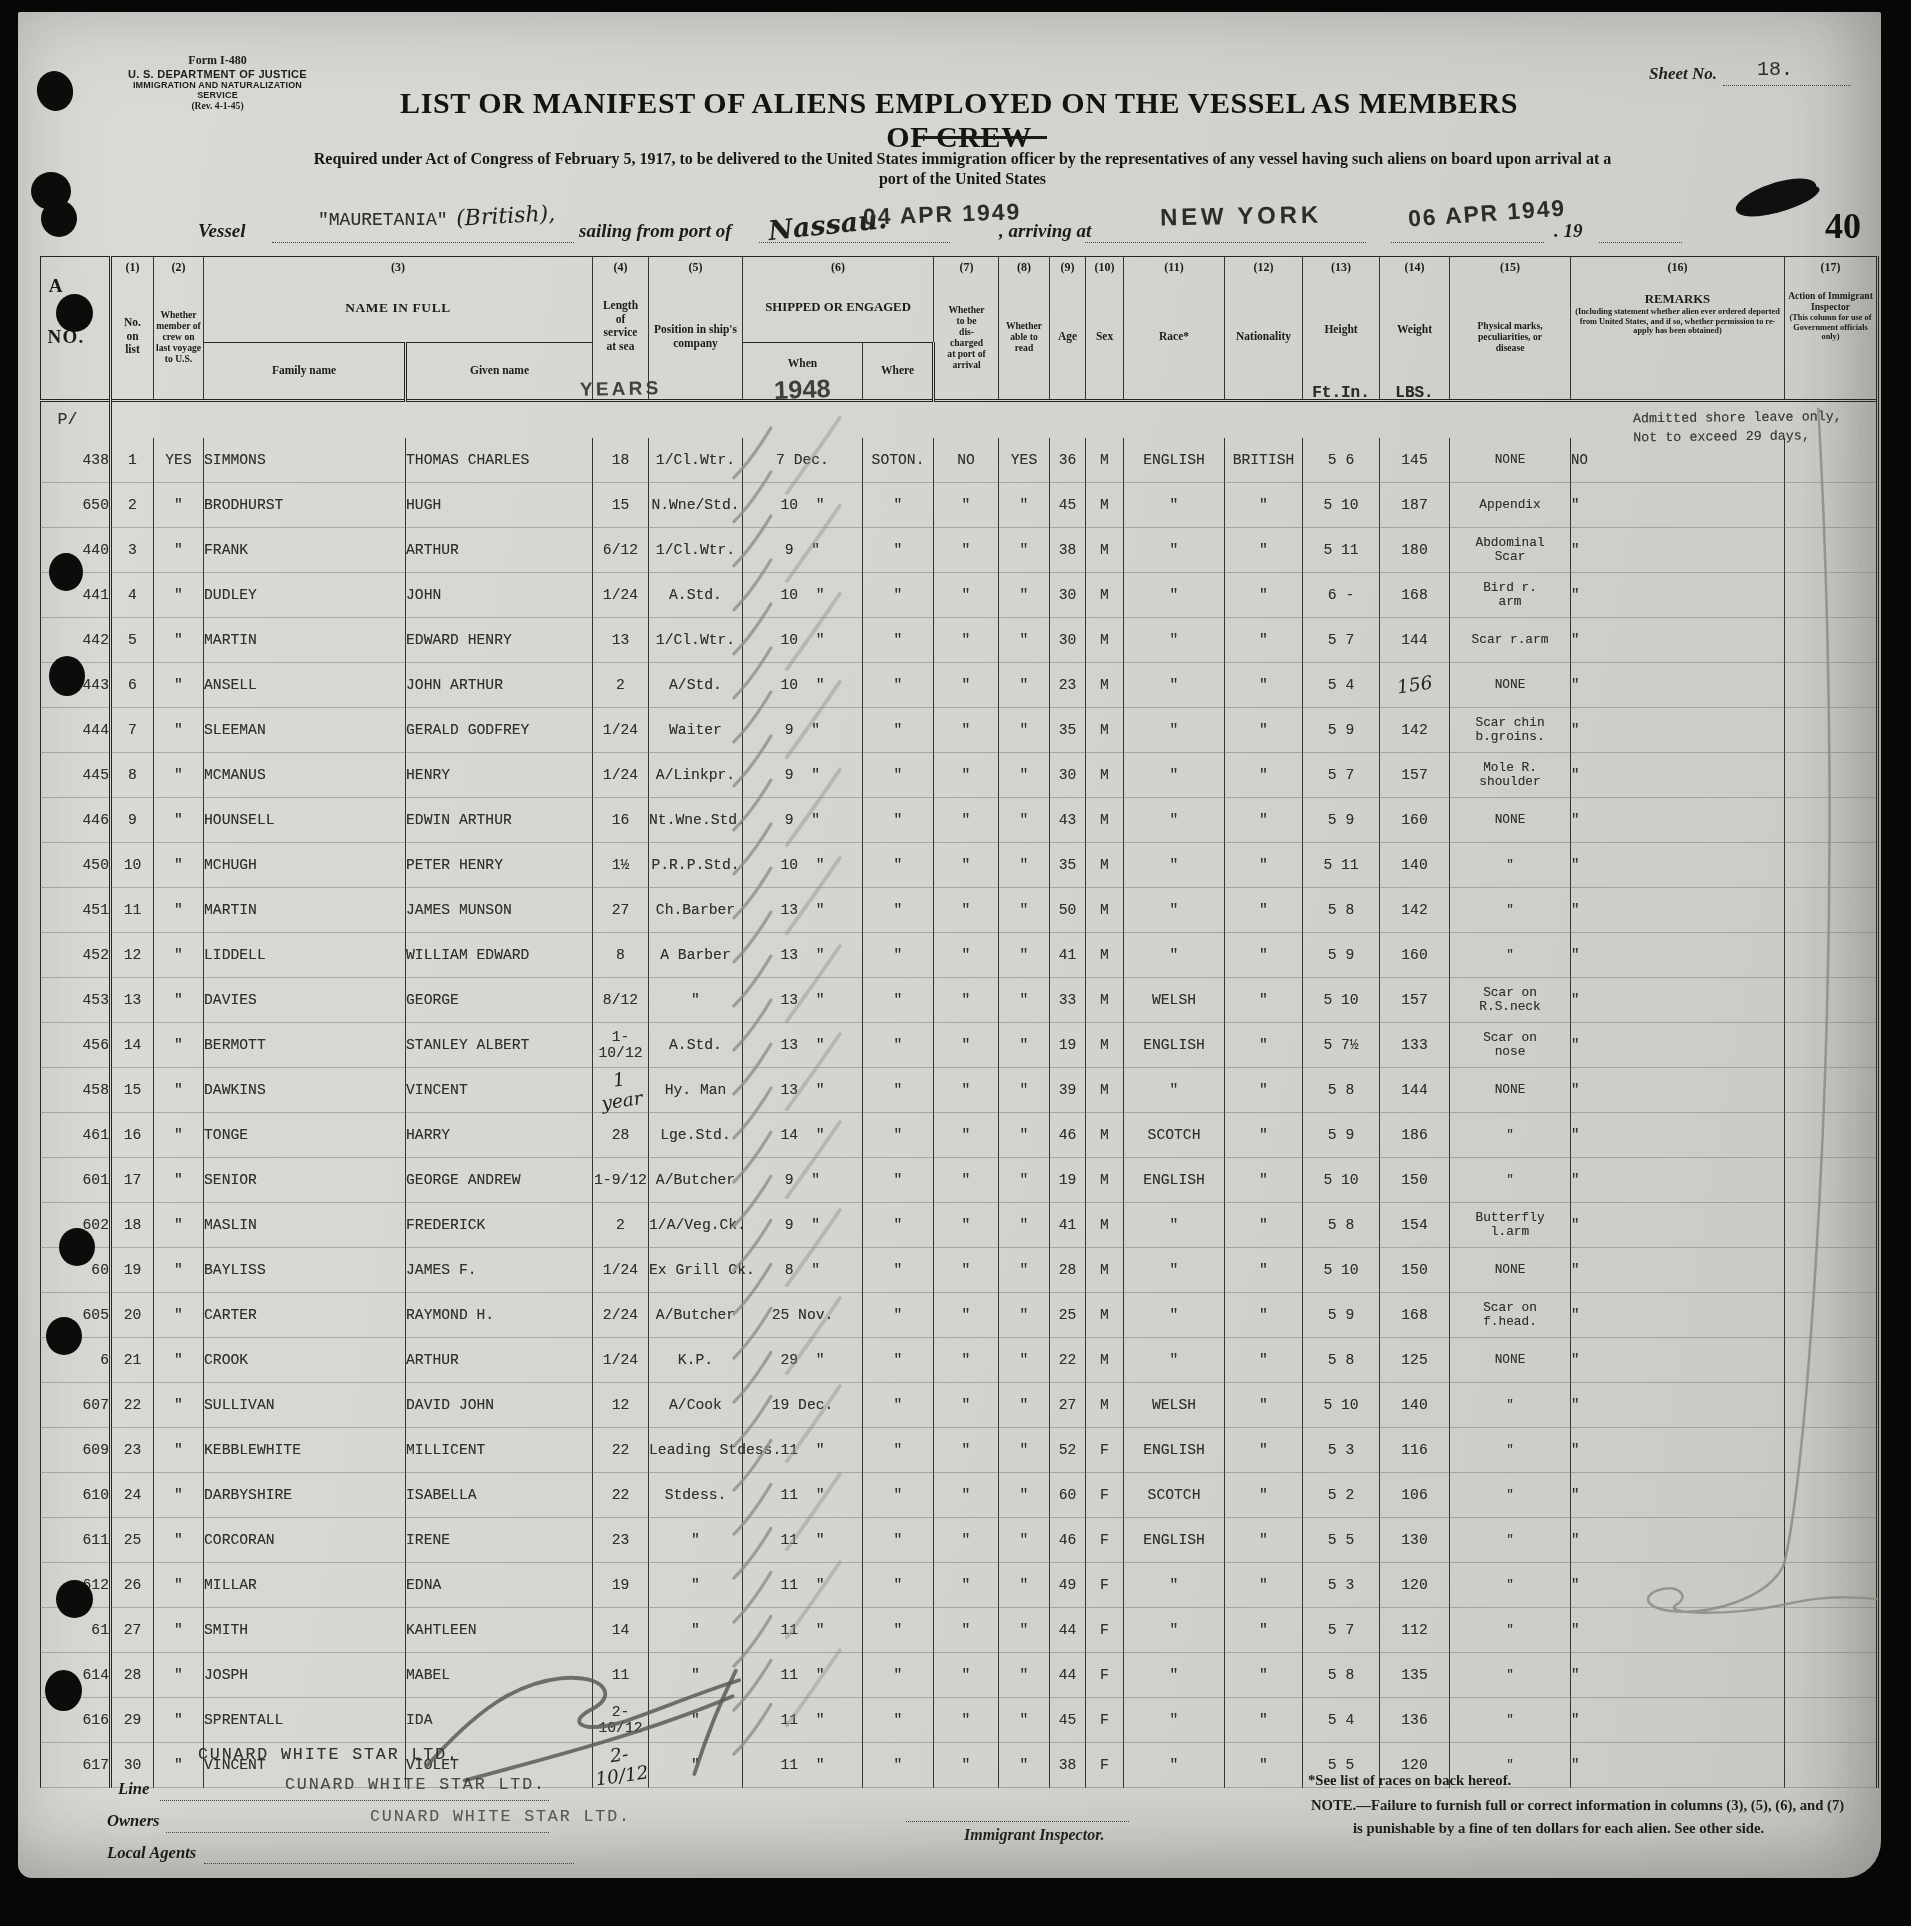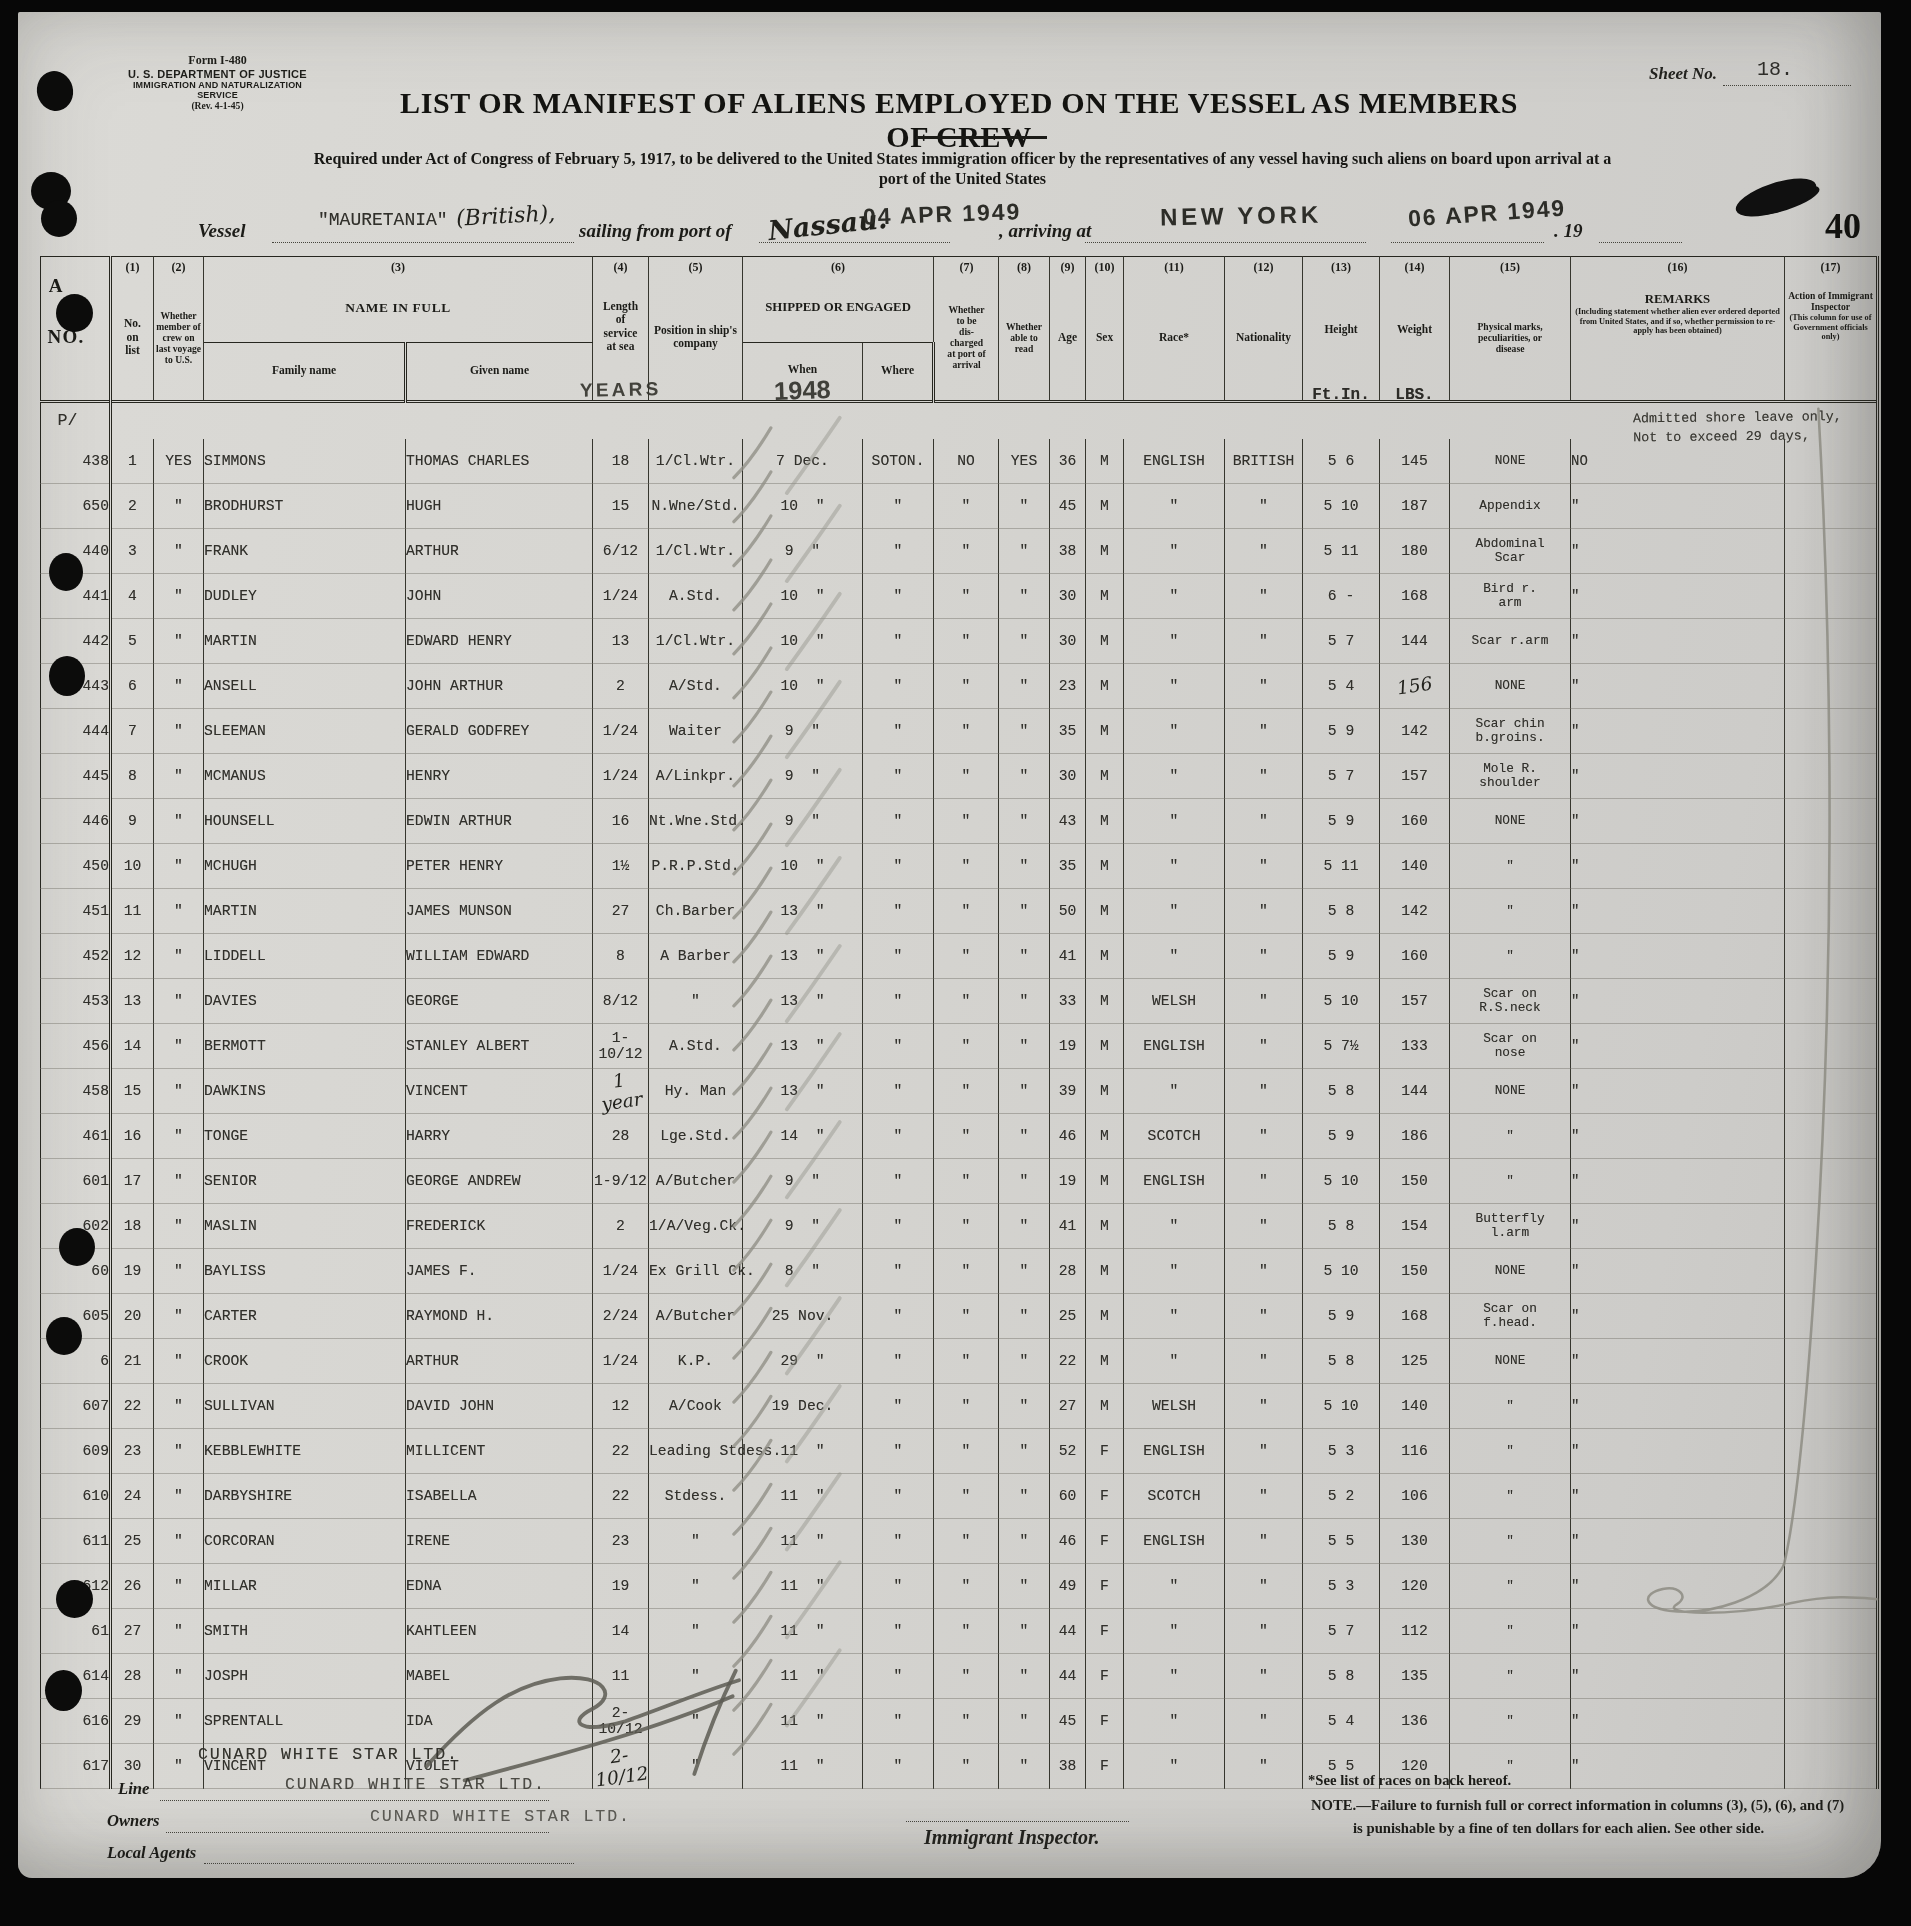--- a/index.html
+++ b/index.html
@@ -84,21 +84,21 @@
             color:#3a3933;}
   svg.pencil{position:absolute;left:0;top:0;pointer-events:none;}
   .tick{fill:none;stroke:#8f8e85;stroke-width:5;opacity:.78;stroke-linecap:round;}
   .tick2{opacity:.42;stroke-width:6;}
   .curve{fill:none;stroke:#8d8c83;stroke-width:4;opacity:.85;stroke-linecap:round;}
   .sig{fill:none;stroke:#5d5c53;stroke-width:6;opacity:.85;stroke-linecap:round;}
   
   .cunard{font-family:"Liberation Mono",monospace;font-size:16.6px;letter-spacing:1.9px;color:#34332d;
           text-shadow:0 0 0.6px rgba(30,30,25,.4);}
   .fnote{font-size:14.7px;font-weight:bold;color:#1d1d19;}
-  .insp{font-style:italic;font-size:20px;font-weight:bold;}
+  .insp{font-style:italic;font-size:16px;font-weight:bold;margin-left:40px;}
 </style>
 </head>
 <body>
 
 <div class="stage">
   <div class="paper">
 
     <div class="abs form-id">
       <div class="l1">Form I-480</div>
       <div class="l2">U. S. DEPARTMENT OF JUSTICE</div>
@@ -294,21 +294,21 @@
             <div class="clabel">Family name</div>
               </div>
             </th>
           <th>
               <div class="thwrap">
             <div class="clabel">Given name</div>
               </div>
             </th>
           <th>
               <div class="thwrap">
-            <div class="clabel" style="flex:0;padding-top:20px;">When</div>
+            <div class="clabel" style="flex:0;padding-top:14px;">When</div>
             <div class="stamp1948">1948</div>
               </div>
             </th>
           <th>
               <div class="thwrap">
             <div class="clabel">Where</div>
               </div>
             </th>
         </tr>
       </thead>

